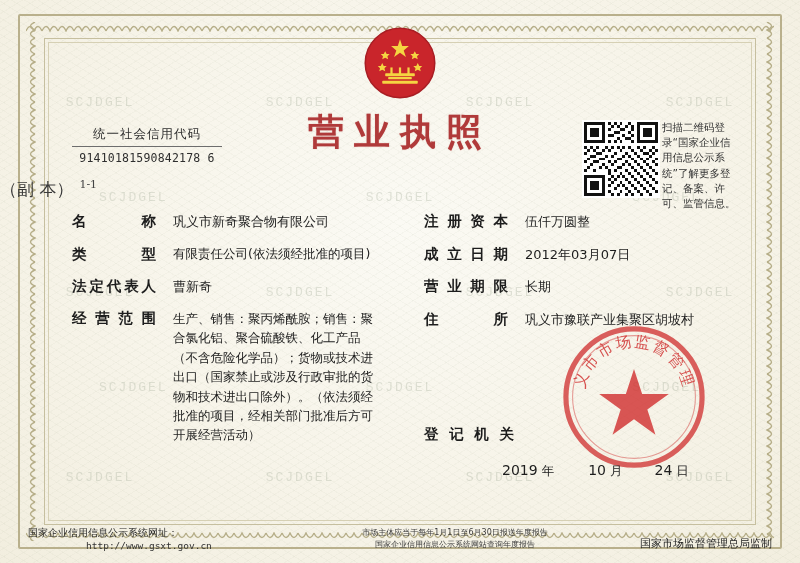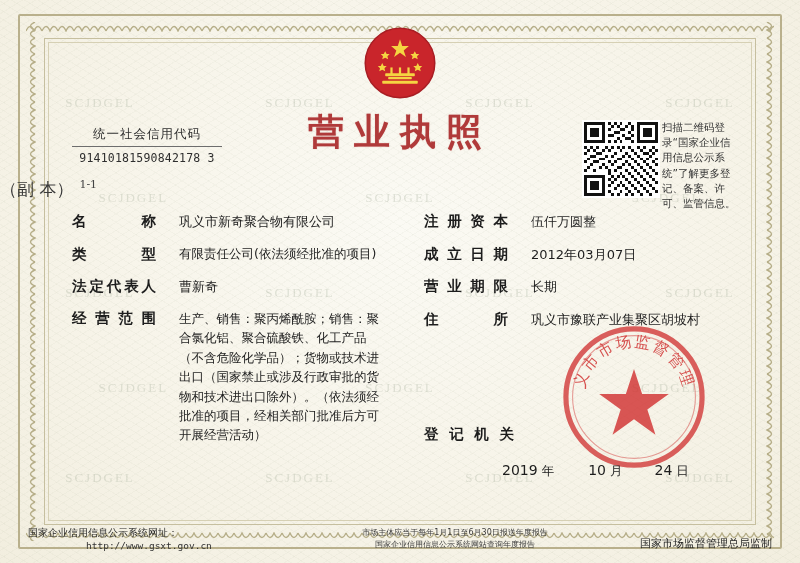--- a/index.html
+++ b/index.html
@@ -33,21 +33,21 @@
   }
   .watermark-row {
     position: absolute;
     left: 0;
     right: 0;
     display: flex;
     justify-content: space-around;
     color: rgba(160,170,150,0.30);
     font-size: 13px;
     letter-spacing: 2px;
-    font-family: Liberation Serif, serif;
+    font-family: Liberation Mono, monospace;
     pointer-events: none;
     user-select: none;
   }
 
   
   .border-outer {
     position: absolute;
     left: 18px; top: 14px; right: 18px; bottom: 14px;
     border: 2px solid #b9b08c;
     border-radius: 2px;
@@ -183,21 +183,21 @@
     color: #1d1d1d;
     letter-spacing: 0px;
     display: flex;
     justify-content: space-between;
     font-family: "DejaVu Sans", "Liberation Sans", sans-serif;
   }
   .field .val {
     font-size: 13px;
     color: #1d1d1d;
     line-height: 1.5;
-    padding-left: 23px;
+    padding-left: 17px;
   }
   .field .val.small { font-size: 12.5px; }
   .scope .val {
     width: 218px;
     font-size: 12.5px;
     line-height: 1.55;
   }
 
   
   .seal {
@@ -352,21 +352,21 @@
   </svg>
 
   <div class="title">营业执照</div>
   <div class="subtitle">
     <span>（副 本）</span><span class="copy-no">1-1</span>
   </div>
 
   <div class="credit-block">
     <div class="credit-label">统一社会信用代码</div>
     <div class="credit-rule"></div>
-    <div class="credit-value">91410181590842178 3</div>
+    <div class="credit-value">91410181590842178 6</div>
   </div>
 
   <div class="qr">
     <svg class="qr-grid" viewBox="0 0 25 25" shape-rendering="crispEdges">
       <rect width="25" height="25" fill="#fff"></rect>
       <g fill="#111">
         <rect x="0" y="0" width="7" height="1"></rect>
           <rect x="0" y="6" width="7" height="1"></rect>
         <rect x="0" y="0" width="1" height="7"></rect>
           <rect x="6" y="0" width="1" height="7"></rect>

